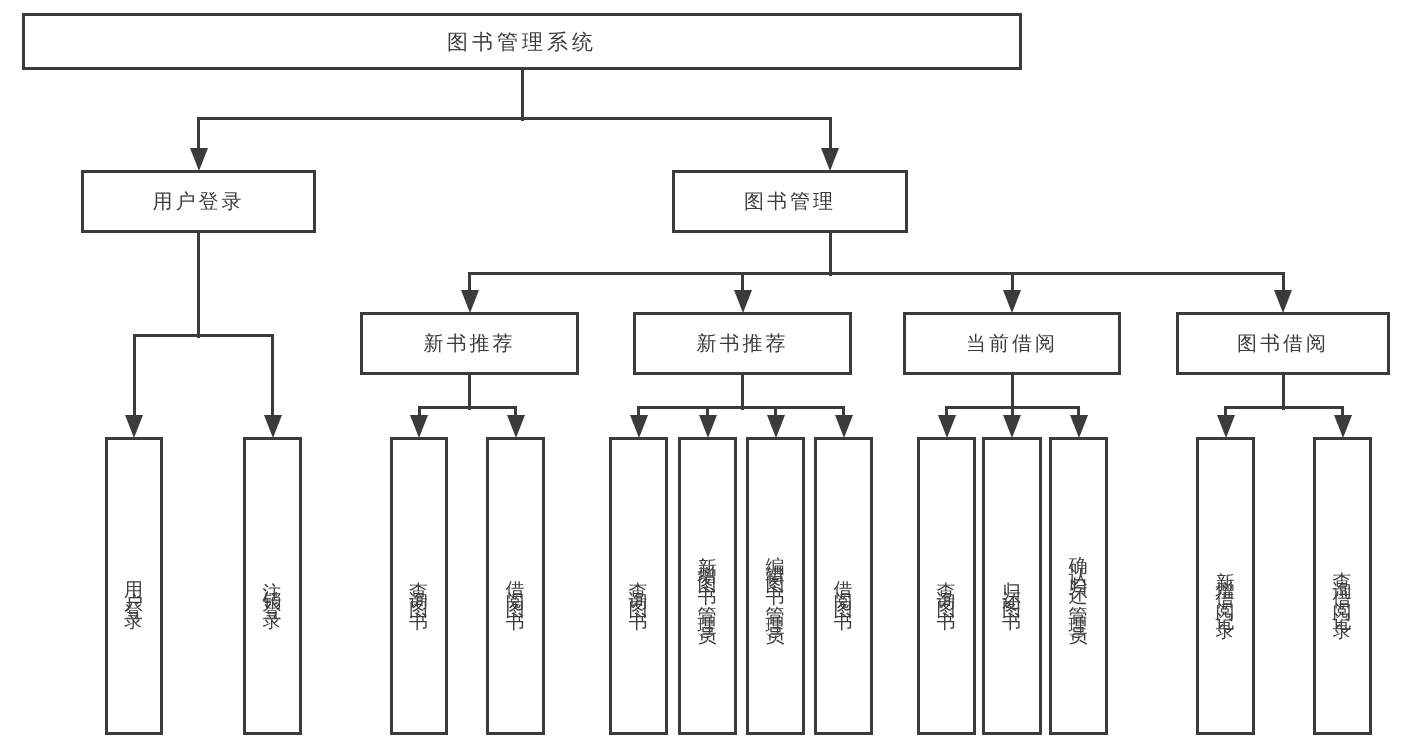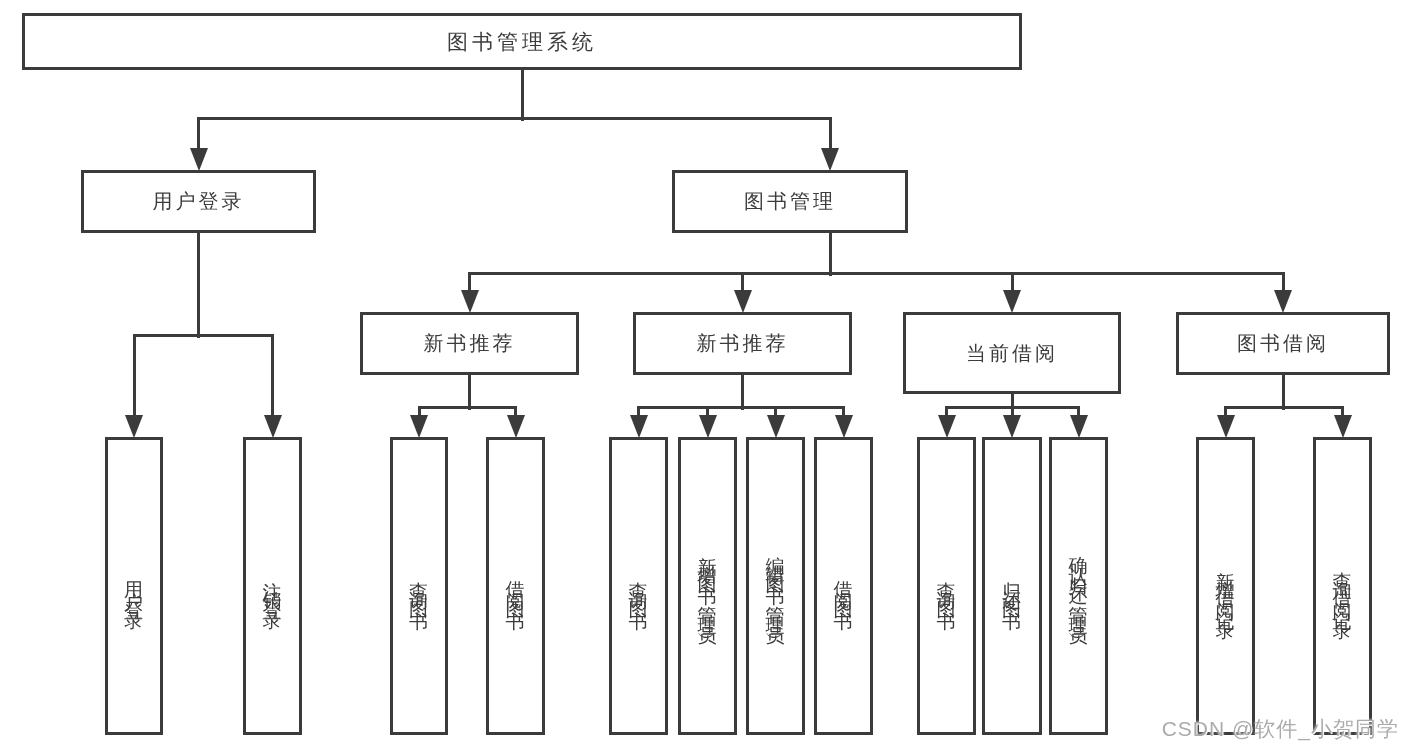--- a/index.html
+++ b/index.html
@@ -131,21 +131,21 @@
     </div>
     <div class="node horizontal" style="left: 672px; top: 170px; width: 236px; height: 63px;">
       <span class="node-label">图书管理</span>
     </div>
     <div class="node horizontal" style="left: 360px; top: 312px; width: 219px; height: 63px;">
       <span class="node-label">新书推荐</span>
     </div>
     <div class="node horizontal" style="left: 633px; top: 312px; width: 219px; height: 63px;">
       <span class="node-label">新书推荐</span>
     </div>
-    <div class="node horizontal" style="left: 903px; top: 312px; width: 218px; height: 82px;">
+    <div class="node horizontal" style="left: 903px; top: 312px; width: 218px; height: 63px;">
       <span class="node-label">当前借阅</span>
     </div>
     <div class="node horizontal" style="left: 1176px; top: 312px; width: 214px; height: 63px;">
       <span class="node-label">图书借阅</span>
     </div>
     <div class="node vertical" style="left: 105px; top: 437px; width: 58px; height: 298px;">
       <span class="node-label">用户登录</span>
     </div>
     <div class="node vertical" style="left: 243px; top: 437px; width: 59px; height: 298px;">
       <span class="node-label">注销登录</span>
@@ -176,14 +176,13 @@
     </div>
     <div class="node vertical" style="left: 1049px; top: 437px; width: 59px; height: 298px;">
       <span class="node-label">确认归还（管理员）</span>
     </div>
     <div class="node vertical" style="left: 1196px; top: 437px; width: 59px; height: 298px;">
       <span class="node-label">新增借阅记录</span>
     </div>
     <div class="node vertical" style="left: 1313px; top: 437px; width: 59px; height: 298px;">
       <span class="node-label">查询借阅记录</span>
     </div>
-    <span class="watermark">CSDN @软件_小贺同学</span>
   </div>
 
 </body></html>

